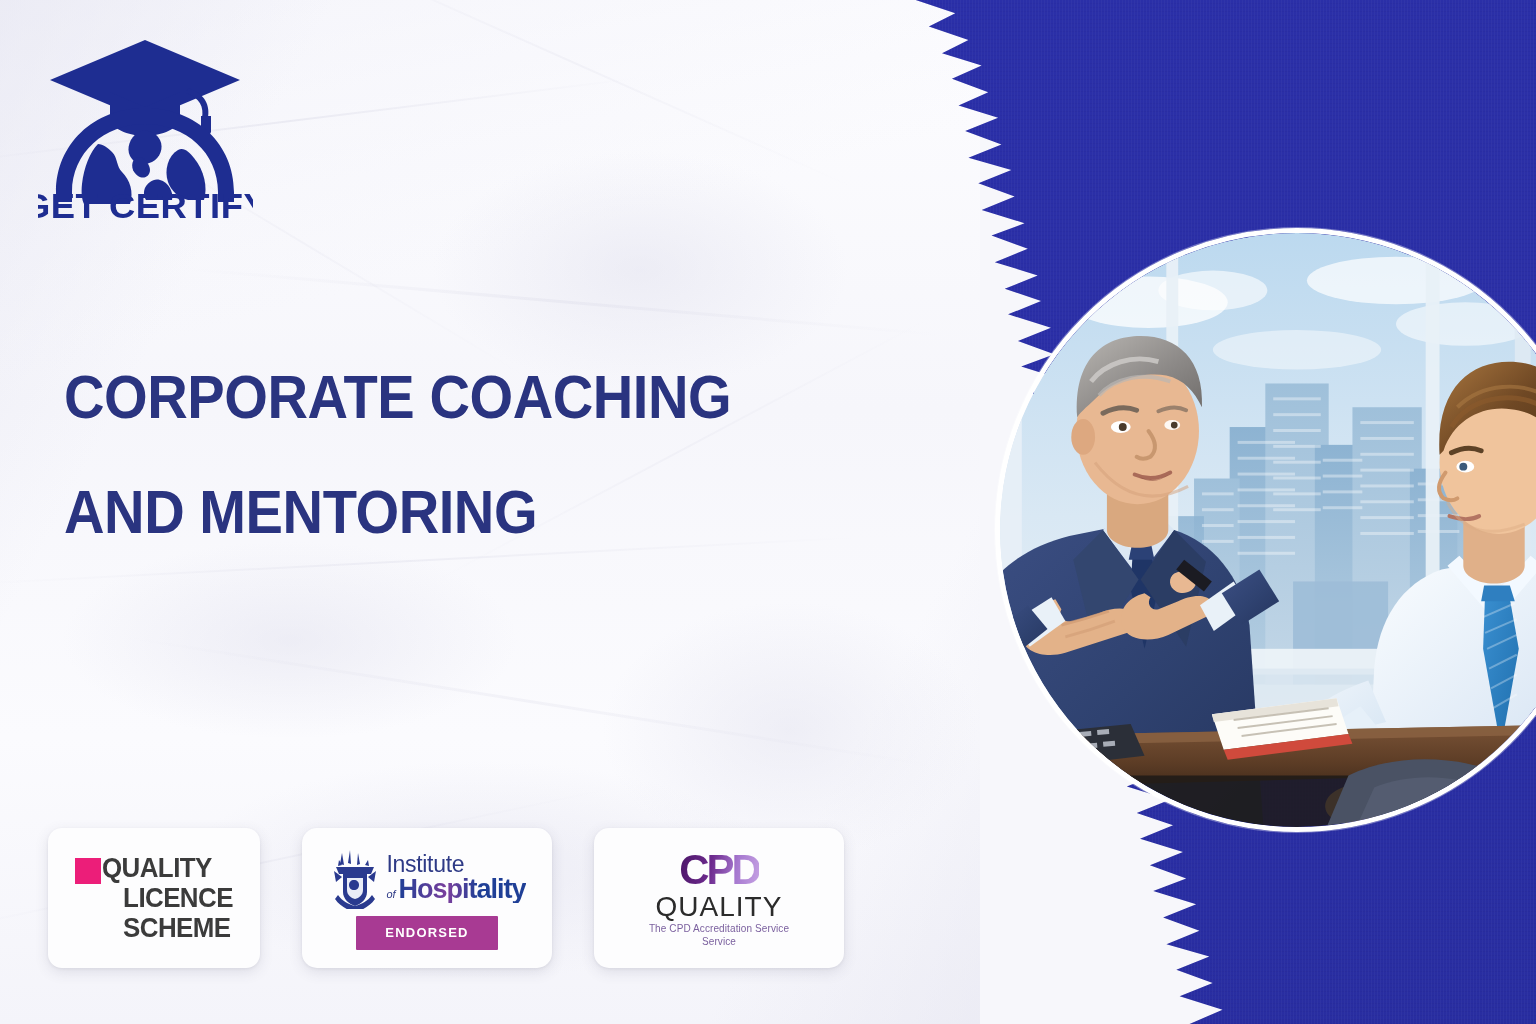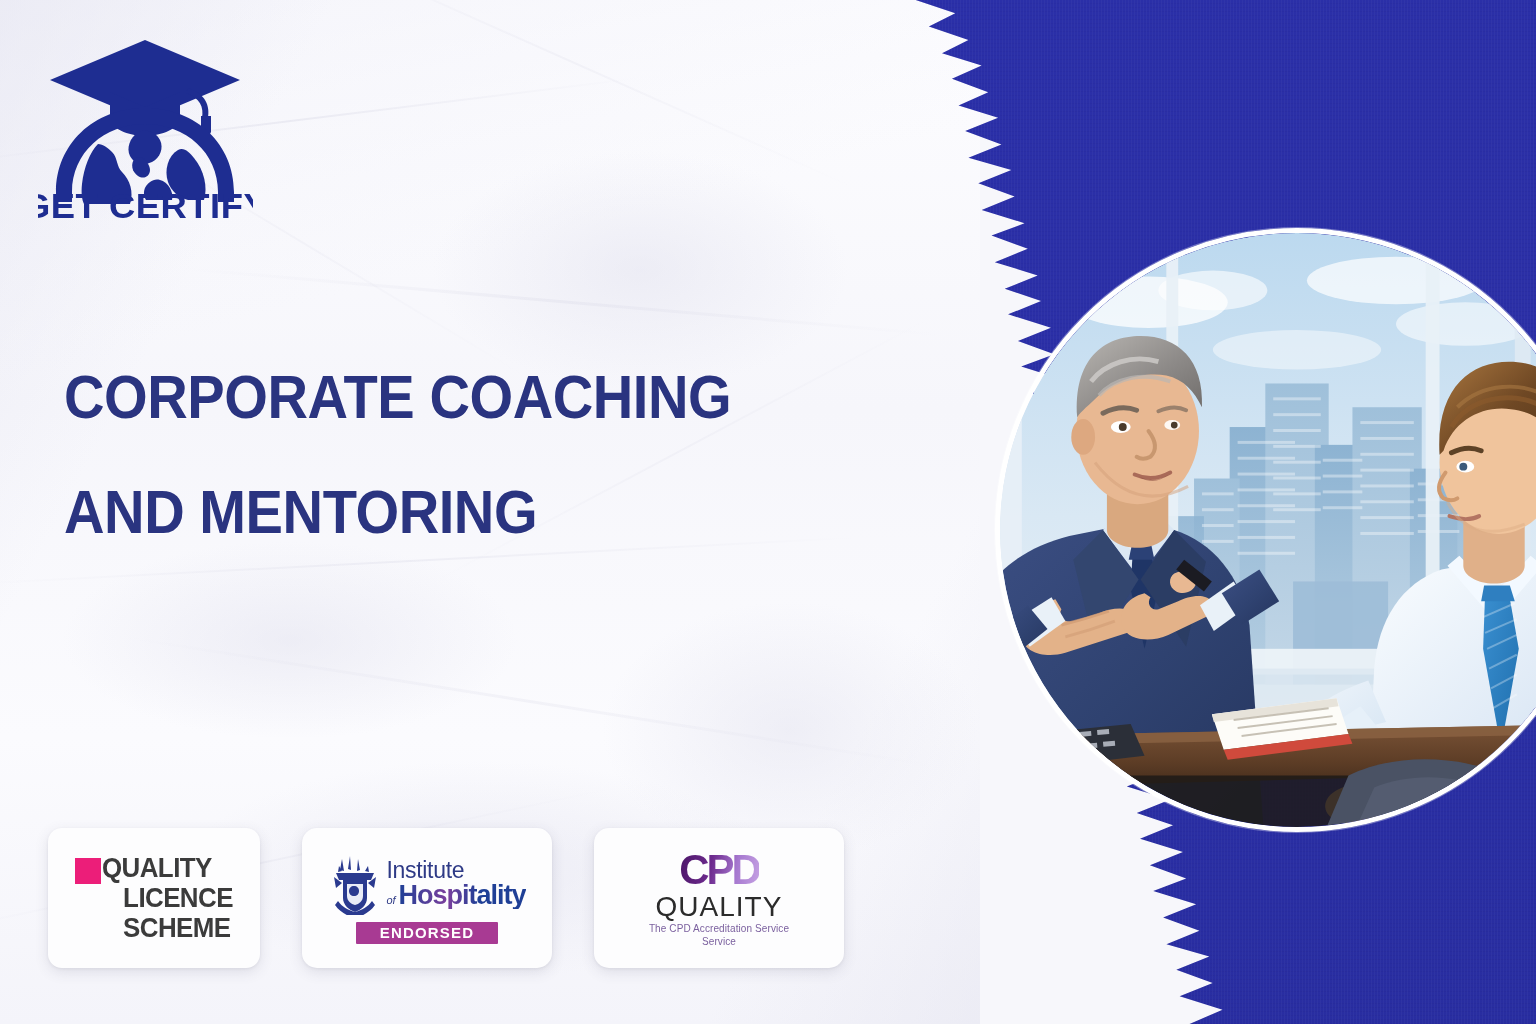--- a/index.html
+++ b/index.html
@@ -138,24 +138,24 @@
   .ioh-words { display:flex; flex-direction:column; line-height:1; }
   .ioh-inst { font-size:23px; color:#2e3a86; font-weight:normal; letter-spacing:-.3px; }
   .ioh-sub { display:flex; align-items:baseline; gap:3px; }
   .ioh-of { font-size:11px; color:#2e3a86; font-style:italic; }
   .ioh-hosp {
     font-size:27px; font-weight:bold; letter-spacing:-1px;
     background:linear-gradient(90deg,#1f3f96 0%,#7b3f9d 38%,#1f3f96 62%,#1f3f96 100%);
     -webkit-background-clip:text; background-clip:text; color:transparent;
   }
   .ioh-bar {
-    margin-top:3px; width:142px; height:22px;
+    margin-top:3px; width:142px; height:34px;
     background:#a83a93; border-radius:1px;
     display:flex; align-items:center; justify-content:center;
-    color:#ffffff; font-size:15px; font-weight:bold; letter-spacing:1.2px;
+    color:#ffffff; font-size:13px; font-weight:bold; letter-spacing:1.2px;
   }
 
   
   .cpd { display:flex; flex-direction:column; align-items:center; gap:1px; }
   .cpd-mark {
     font-size:42px; font-weight:bold; letter-spacing:-3px; line-height:42px;
     background:linear-gradient(100deg,#4a1566 0%,#6d2a8e 40%,#a678cf 70%,#c6a3e4 100%);
     -webkit-background-clip:text; background-clip:text; color:transparent;
   }
   .cpd-member { font-size:28px; letter-spacing:1px; color:#2b2b2b; line-height:30px; font-weight:normal; }

